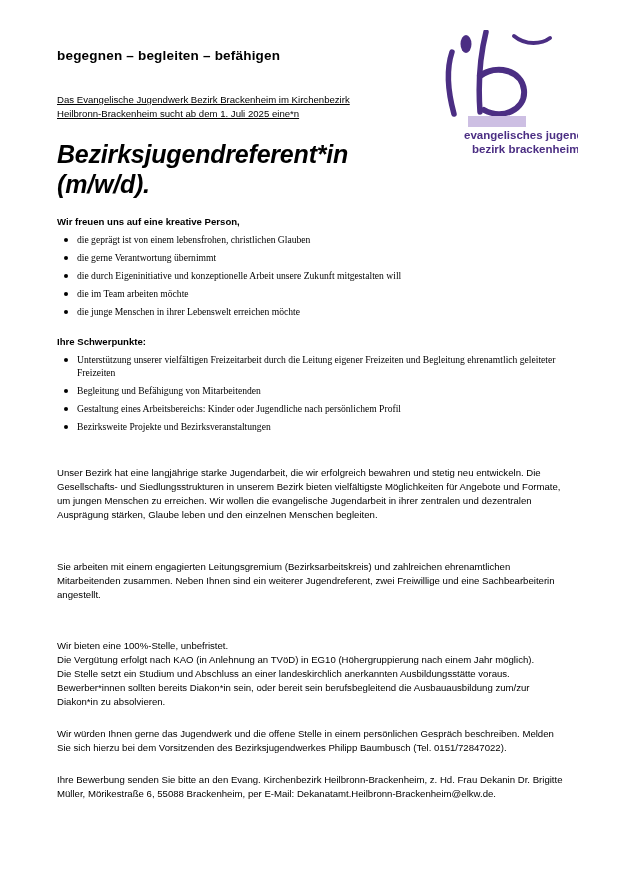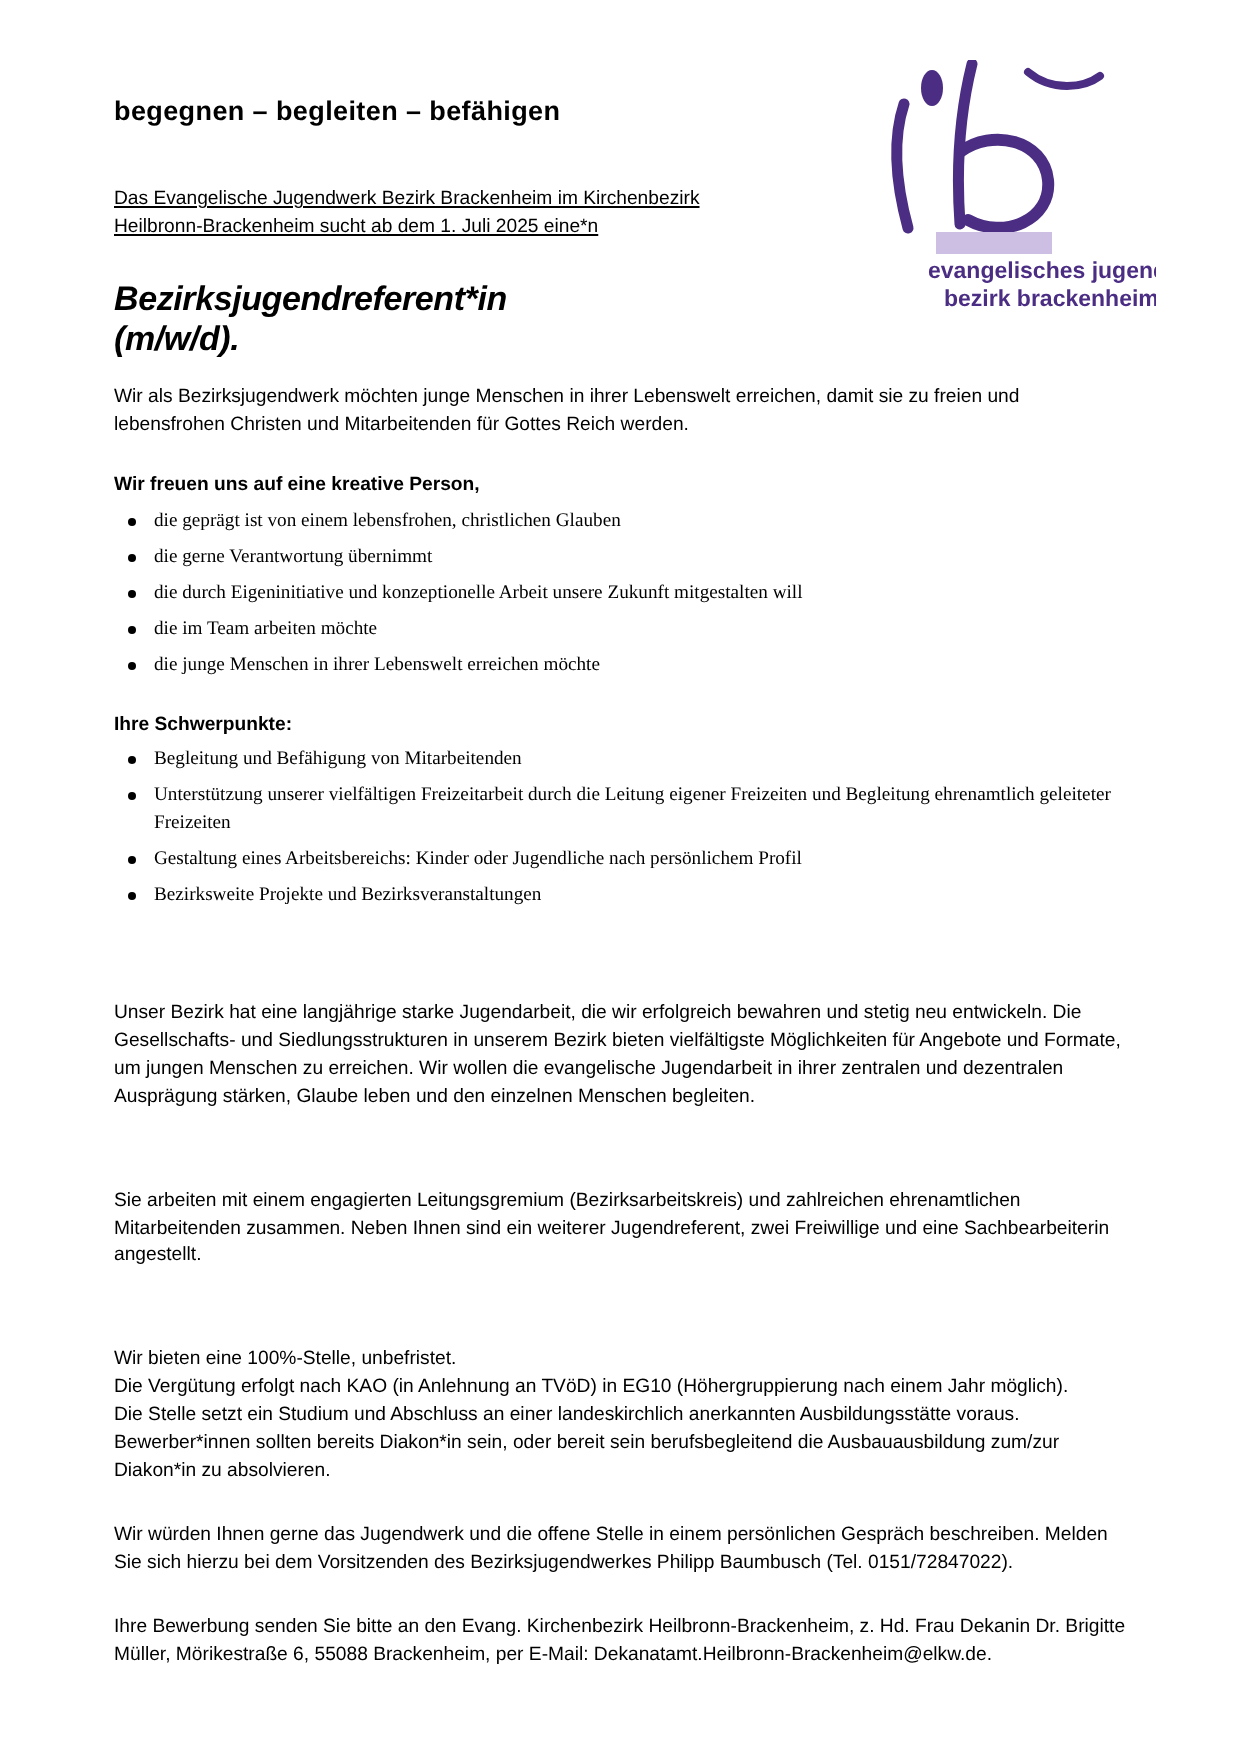--- a/index.html
+++ b/index.html
@@ -38,21 +38,21 @@
     margin: 8px 0 0 0;
   }
   .intro {
     font-size: 9.6px;
     line-height: 1.42;
     margin-top: 30px;
     max-width: 330px;
     text-decoration: underline;
   }
   .headline {
-    font-size: 17px;
+    font-size: 25px;
     font-weight: bold;
     font-style: italic;
     line-height: 1.18;
     margin-top: 20px;
     letter-spacing: -0.2px;
   }
   .para {
     font-size: 9.6px;
     line-height: 1.45;
     margin-top: 12px;
@@ -88,21 +88,21 @@
   }
   .block {
     font-size: 9.6px;
     line-height: 1.45;
     margin-top: 38px;
   }
   .block.small-gap {
     margin-top: 18px;
   }
   .block.big-gap {
-    margin-top: 45px;
+    margin-top: 32px;
   }
 </style>
 </head>
 <body>
 
 <div class="page">
 
   <div class="logo">
     <svg width="160" height="130" viewBox="0 0 160 130" xmlns="http://www.w3.org/2000/svg">
       <g>
@@ -120,35 +120,34 @@
 
   <div class="tagline">begegnen – begleiten – befähigen</div>
 
   <div class="intro">Das Evangelische Jugendwerk Bezirk Brackenheim im Kirchenbezirk Heilbronn-Brackenheim sucht ab dem 1. Juli 2025 eine*n</div>
 
   <div class="headline">
     <div>Bezirksjugendreferent*in</div>
     <div>(m/w/d).</div>
   </div>
 
-  <div class="para">Wir als Bezirksjugendwerk möchten junge Menschen in ihrer Lebenswelt erreichen, damit sie zu freien und lebensfrohen Christen und Mitarbeitenden für Gottes Reich werden.</div>
 
   <div class="bold-line">Wir freuen uns auf eine kreative Person,</div>
   <ul class="bullets">
     <li>die geprägt ist von einem lebensfrohen, christlichen Glauben</li>
     <li>die gerne Verantwortung übernimmt</li>
     <li>die durch Eigeninitiative und konzeptionelle Arbeit unsere Zukunft mitgestalten will</li>
     <li>die im Team arbeiten möchte</li>
     <li>die junge Menschen in ihrer Lebenswelt erreichen möchte</li>
   </ul>
 
   <div class="bold-line">Ihre Schwerpunkte:</div>
   <ul class="bullets">
+    <li>Unterstützung unserer vielfältigen Freizeitarbeit durch die Leitung eigener Freizeiten und Begleitung ehrenamtlich geleiteter Freizeiten</li>
     <li>Begleitung und Befähigung von Mitarbeitenden</li>
-    <li>Unterstützung unserer vielfältigen Freizeitarbeit durch die Leitung eigener Freizeiten und Begleitung ehrenamtlich geleiteter Freizeiten</li>
     <li>Gestaltung eines Arbeitsbereichs: Kinder oder Jugendliche nach persönlichem Profil</li>
     <li>Bezirksweite Projekte und Bezirksveranstaltungen</li>
   </ul>
 
   <div class="block big-gap">Unser Bezirk hat eine langjährige starke Jugendarbeit, die wir erfolgreich bewahren und stetig neu entwickeln. Die Gesellschafts- und Siedlungsstrukturen in unserem Bezirk bieten vielfältigste Möglichkeiten für Angebote und Formate, um jungen Menschen zu erreichen. Wir wollen die evangelische Jugendarbeit in ihrer zentralen und dezentralen Ausprägung stärken, Glaube leben und den einzelnen Menschen begleiten.</div>
 
   <div class="block">Sie arbeiten mit einem engagierten Leitungsgremium (Bezirksarbeitskreis) und zahlreichen ehrenamtlichen Mitarbeitenden zusammen. Neben Ihnen sind ein weiterer Jugendreferent, zwei Freiwillige und eine Sachbearbeiterin angestellt.</div>
 
   <div class="block" style="white-space: pre-line;">Wir bieten eine 100%-Stelle, unbefristet.
 Die Vergütung erfolgt nach KAO (in Anlehnung an TVöD) in EG10 (Höhergruppierung nach einem Jahr möglich).

